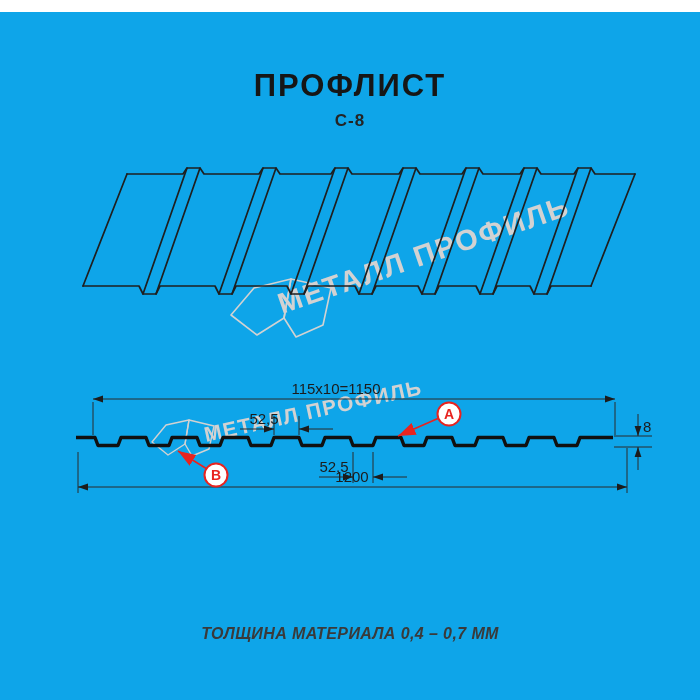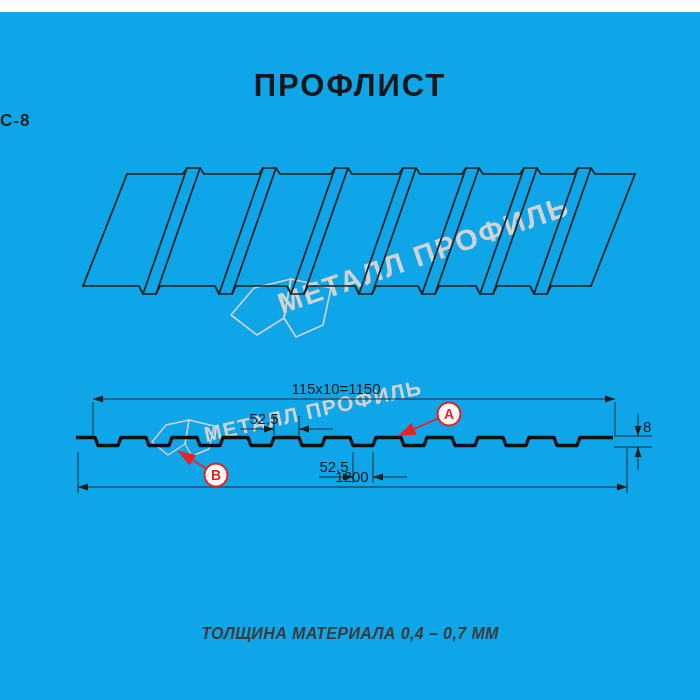--- a/index.html
+++ b/index.html
@@ -6,21 +6,21 @@
   #page{
     position:relative;width:700px;height:700px;background:#0ea5e9;overflow:hidden;
     font-family:"Liberation Sans", sans-serif;
     margin-top:12px;
   }
   .title{
     position:absolute;left:0;top:56px;width:700px;text-align:center;
     font-size:31px;font-weight:bold;letter-spacing:2px;color:#161616;
   }
   .subtitle{
-    position:absolute;left:0;top:99px;width:700px;
+    position:absolute;left:0;top:99px;width:700px;text-align:center;
     font-size:17px;font-weight:bold;letter-spacing:1px;color:#242424;
   }
   .footnote{
     position:absolute;left:0;top:613px;width:700px;text-align:center;
     font-size:16px;font-weight:bold;letter-spacing:0.4px;color:#3a3a3a;font-style:italic;
   }
   svg text{font-family:"Liberation Sans", sans-serif;}
   .dimtxt{font-size:15px;fill:#1c1c1c;}
   .wmtxt{font-weight:bold;fill:#d2d2d2;}
   .redtxt{font-size:14px;font-weight:bold;fill:#e8231f;}

